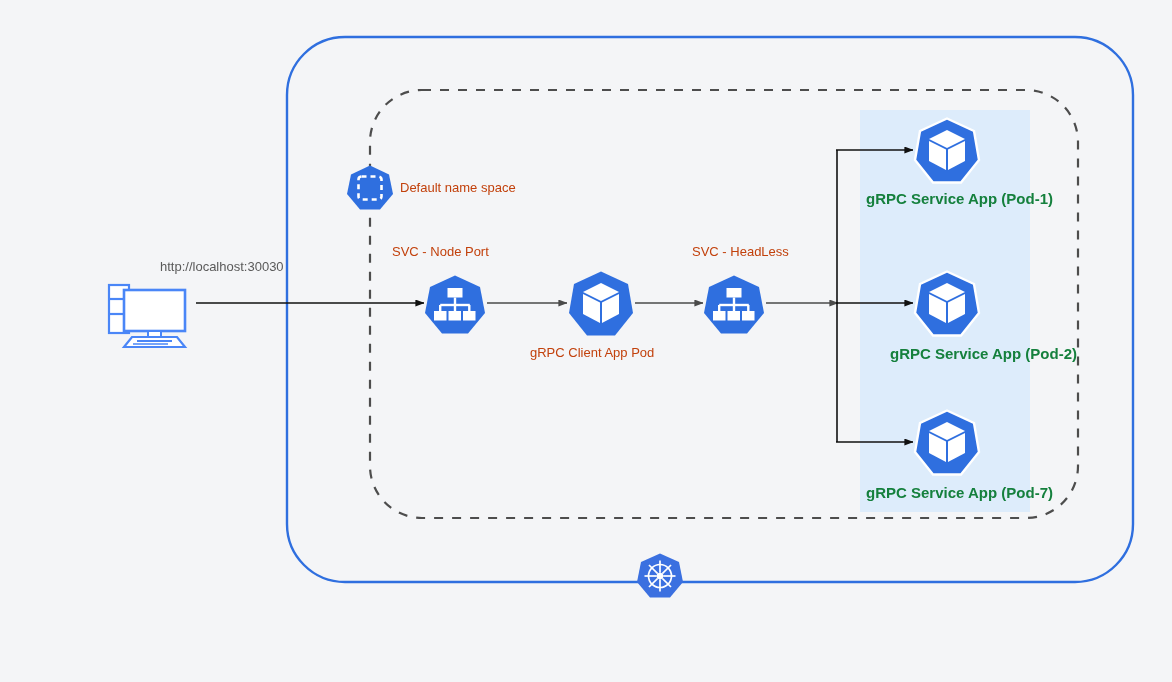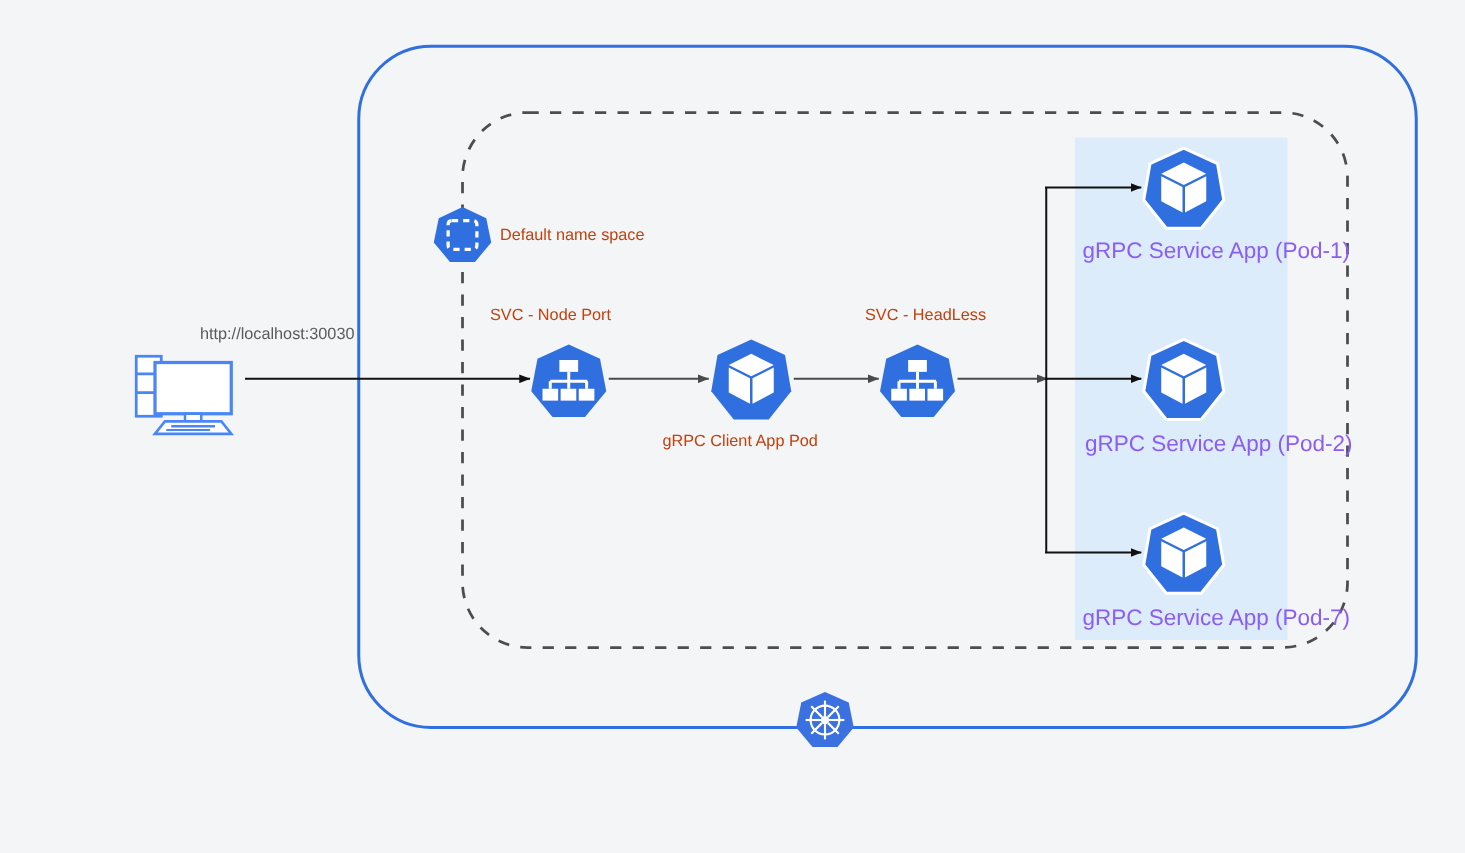--- a/index.html
+++ b/index.html
@@ -29,23 +29,23 @@
     white-space: nowrap;
     color: #4d4d4d;
     line-height: 1;
   }
   .label-bold {
     font-weight: normal;
     font-size: 13px;
     color: #c2410c;
   }
   .label-plain {
-    font-weight: normal;
-    font-size: 18px;
-    color: #8b5cf6;
+    font-weight: bold;
+    font-size: 15px;
+    color: #15803d;
   }
   .label-url {
     font-weight: normal;
     font-size: 13px;
     color: #5a5a5a;
     margin-left: 32px;
   }
   .node {
     position: absolute;
   }
@@ -171,21 +171,21 @@
   <div class="label label-plain" style="left:866px; top:191px;">gRPC Service App (Pod-1)</div>
 
   <div class="node" style="left:912px; top:270px;">
     <svg width="70" height="68" viewBox="0 0 70 68">
       <polygon points="35,1.5 62,14 67,43 49,65.5 21,65.5 3,43 8,14" fill="#2f6fdf" stroke="#ffffff" stroke-width="2.4"></polygon>
       <polygon points="35,13 53,22 35,31 17,22" fill="#ffffff"></polygon>
       <polygon points="17,24 34,32.5 34,53 17,44" fill="#ffffff"></polygon>
       <polygon points="36,32.5 53,24 53,44 36,53" fill="#ffffff"></polygon>
     </svg>
   </div>
-  <div class="label label-plain" style="left:868px; top:346px;">gRPC Service App (Pod-2)</div>
+  <div class="label label-plain" style="left:890px; top:346px;">gRPC Service App (Pod-2)</div>
 
   <div class="node" style="left:912px; top:409px;">
     <svg width="70" height="68" viewBox="0 0 70 68">
       <polygon points="35,1.5 62,14 67,43 49,65.5 21,65.5 3,43 8,14" fill="#2f6fdf" stroke="#ffffff" stroke-width="2.4"></polygon>
       <polygon points="35,13 53,22 35,31 17,22" fill="#ffffff"></polygon>
       <polygon points="17,24 34,32.5 34,53 17,44" fill="#ffffff"></polygon>
       <polygon points="36,32.5 53,24 53,44 36,53" fill="#ffffff"></polygon>
     </svg>
   </div>
   <div class="label label-plain" style="left:866px; top:485px;">gRPC Service App (Pod-7)</div>

